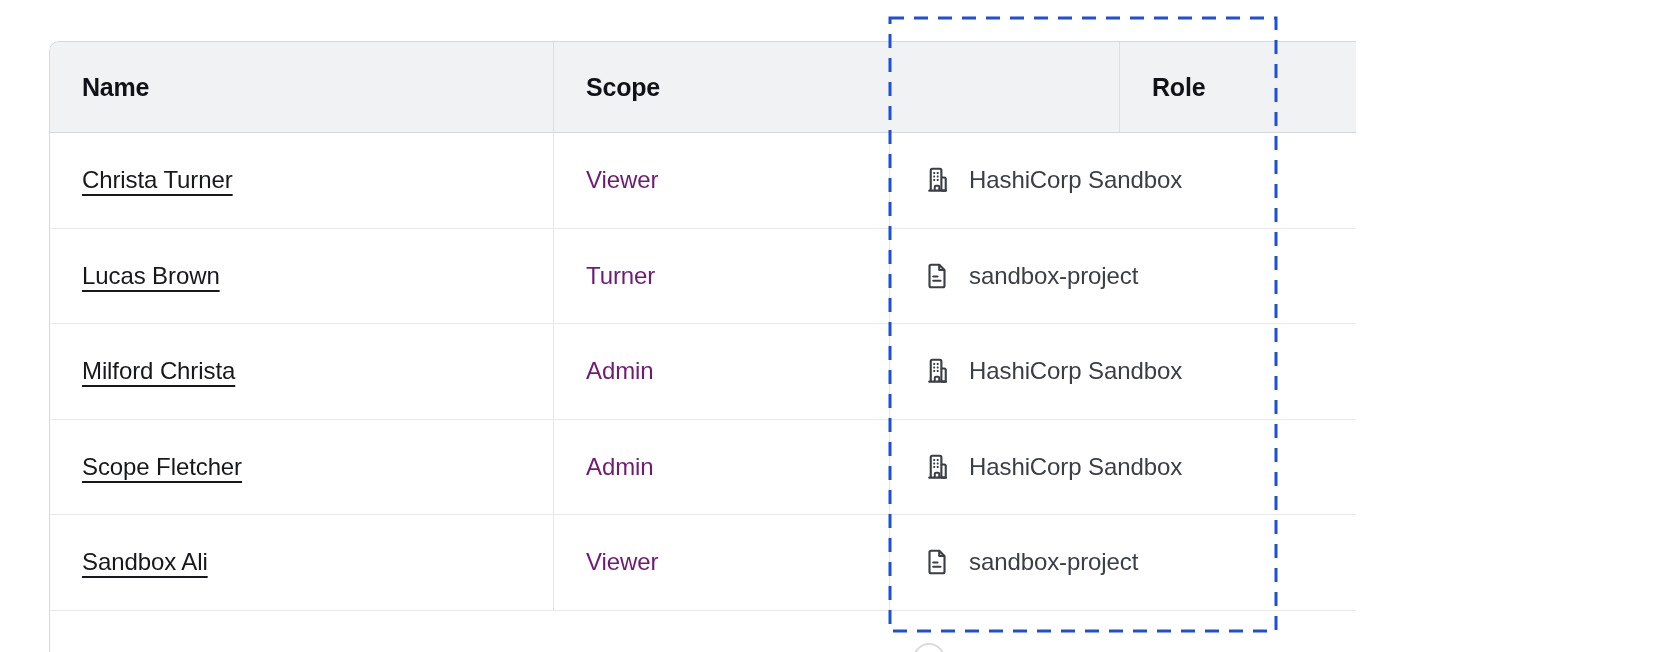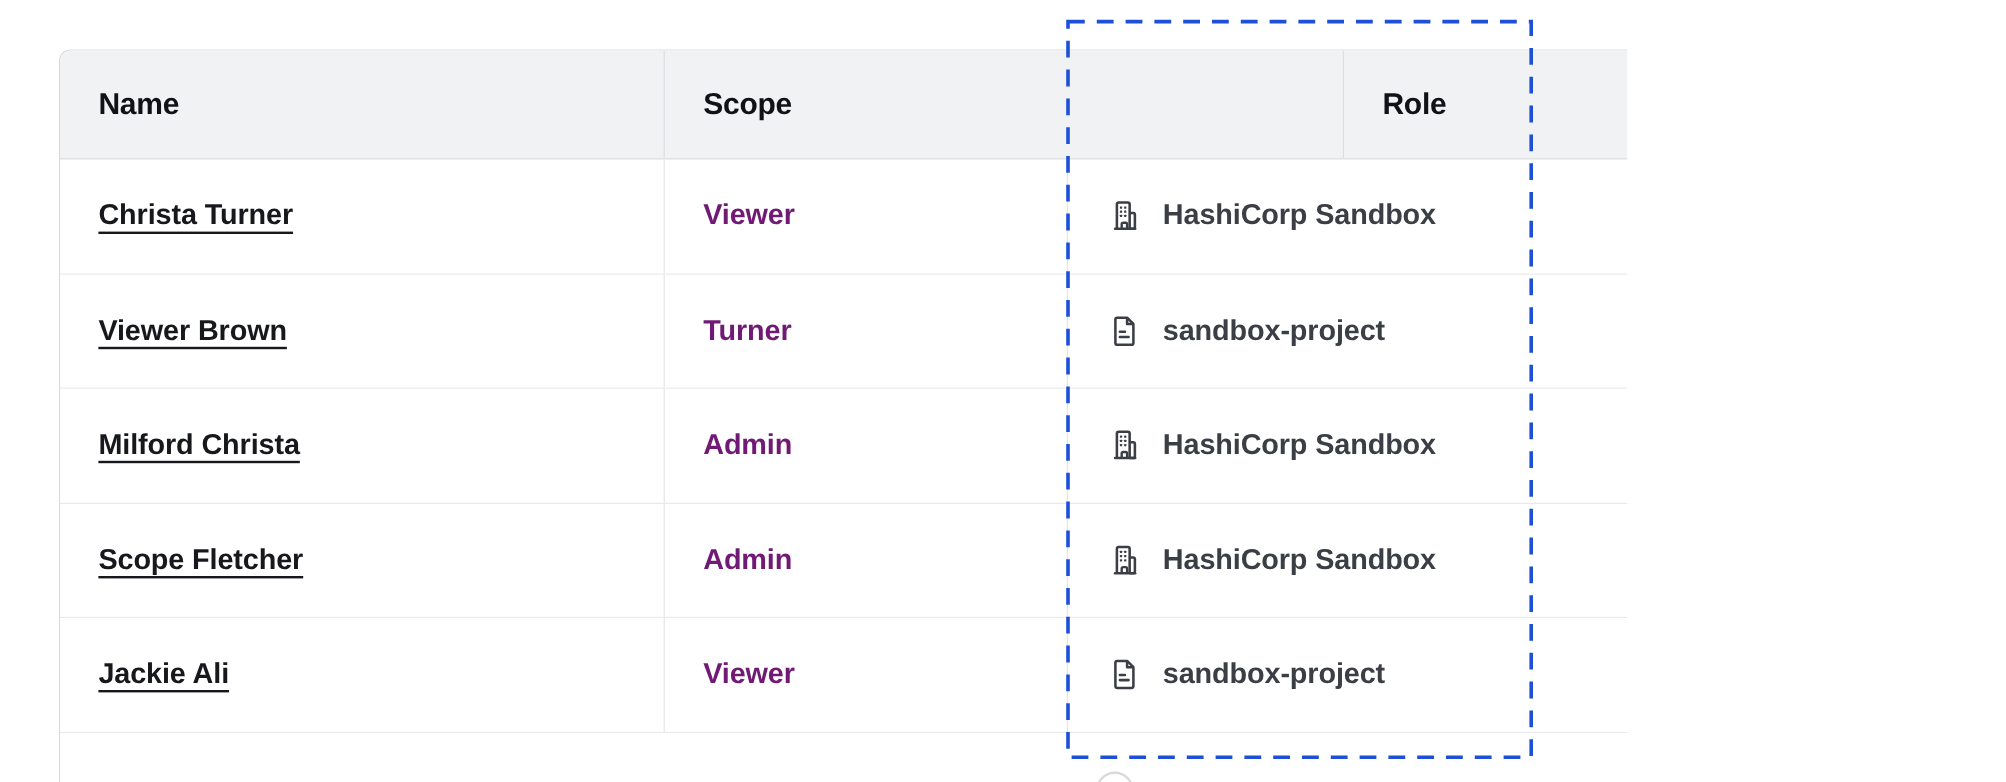--- a/index.html
+++ b/index.html
@@ -8,21 +8,21 @@
     font-family:"Liberation Sans","DejaVu Sans",sans-serif;
     -webkit-font-smoothing:antialiased;
   }
   .table{
     position:absolute;left:49px;top:41px;width:1806px;
     border-top:1.5px solid #d7d9dd;border-left:1.5px solid #d7d9dd;
     border-top-left-radius:10px;overflow:hidden;z-index:1;
   }
   .tr{display:flex;height:95.5px;box-sizing:border-box;border-bottom:1.5px solid #e8e9ec;background:#fff;}
   .tr-header{height:91px;background:#f1f2f3;border-bottom:1.5px solid #d5d7db;}
-  .th,.td{box-sizing:border-box;display:flex;align-items:center;padding-left:32px;overflow:hidden;white-space:nowrap;font-weight:bold;}
+  .th,.td{box-sizing:border-box;display:flex;align-items:center;padding-left:32px;overflow:hidden;white-space:nowrap;}
   .col-name{width:503px;}
   .col-role{width:336px;}
   .col-scope{width:566px;}
   .col-method{width:400px;}
   .col-role,.col-scope,.col-method{border-left:1.5px solid #e4e5e8;}
   .tr-header .col-role,.tr-header .col-scope,.tr-header .col-method{border-left-color:#dcdee2;}
   .th{font-size:25px;font-weight:700;color:#101217;letter-spacing:-0.2px;}
   .td{font-size:24px;color:#3b3e45;letter-spacing:-0.1px;}
   .name-link{
     color:#17181c;text-decoration:underline;cursor:pointer;
@@ -85,21 +85,21 @@
               <svg viewBox="0 0 24 24">
                 <path fill="#24292f" d="M12 .297c-6.63 0-12 5.373-12 12 0 5.303 3.438 9.8 8.205 11.385.6.113.82-.258.82-.577 0-.285-.01-1.04-.015-2.04-3.338.724-4.042-1.61-4.042-1.61C4.422 18.07 3.633 17.7 3.633 17.7c-1.087-.744.084-.729.084-.729 1.205.084 1.838 1.236 1.838 1.236 1.07 1.835 2.809 1.305 3.495.998.108-.776.417-1.305.76-1.605-2.665-.3-5.466-1.332-5.466-5.93 0-1.31.465-2.38 1.235-3.22-.135-.303-.54-1.523.105-3.176 0 0 1.005-.322 3.3 1.23.96-.267 1.98-.399 3-.405 1.02.006 2.04.138 3 .405 2.28-1.552 3.285-1.23 3.285-1.23.645 1.653.24 2.873.12 3.176.765.84 1.23 1.91 1.23 3.22 0 4.61-2.805 5.625-5.475 5.92.42.36.81 1.096.81 2.22 0 1.606-.015 2.896-.015 3.286 0 .315.21.69.825.57C20.565 22.092 24 17.592 24 12.297c0-6.627-5.373-12-12-12"></path>
               </svg>
             </span>
       <span class="method-text">GitHub</span>
     </div>
   </div>
 
   <div class="tr">
     <div class="td col-name">
-      <a class="name-link">Viewer Brown</a>
+      <a class="name-link">Lucas Brown</a>
     </div>
     <div class="td col-role">
       <span class="role-text">Turner</span>
     </div>
     <div class="td col-scope">
       <span class="cell-icon scope-icon">
               <svg viewBox="0 0 24 24" fill="none" stroke="#3b3e45" stroke-width="1.7">
                 <path d="M13.8 3H7.2C6.54 3 6 3.54 6 4.2v15.6c0 .66.54 1.2 1.2 1.2h9.6c.66 0 1.2-.54 1.2-1.2V7.2L13.8 3z" stroke-linejoin="round"></path>
                 <path d="M13.8 3v4.2H18" stroke-linejoin="round"></path>
                 <path d="M9 12.4h3.4M9 15.8h5.8" stroke-linecap="round"></path>
@@ -187,21 +187,21 @@
               <svg viewBox="0 0 24 24">
                 <path fill="#24292f" d="M12 .297c-6.63 0-12 5.373-12 12 0 5.303 3.438 9.8 8.205 11.385.6.113.82-.258.82-.577 0-.285-.01-1.04-.015-2.04-3.338.724-4.042-1.61-4.042-1.61C4.422 18.07 3.633 17.7 3.633 17.7c-1.087-.744.084-.729.084-.729 1.205.084 1.838 1.236 1.838 1.236 1.07 1.835 2.809 1.305 3.495.998.108-.776.417-1.305.76-1.605-2.665-.3-5.466-1.332-5.466-5.93 0-1.31.465-2.38 1.235-3.22-.135-.303-.54-1.523.105-3.176 0 0 1.005-.322 3.3 1.23.96-.267 1.98-.399 3-.405 1.02.006 2.04.138 3 .405 2.28-1.552 3.285-1.23 3.285-1.23.645 1.653.24 2.873.12 3.176.765.84 1.23 1.91 1.23 3.22 0 4.61-2.805 5.625-5.475 5.92.42.36.81 1.096.81 2.22 0 1.606-.015 2.896-.015 3.286 0 .315.21.69.825.57C20.565 22.092 24 17.592 24 12.297c0-6.627-5.373-12-12-12"></path>
               </svg>
             </span>
       <span class="method-text">GitHub</span>
     </div>
   </div>
 
   <div class="tr">
     <div class="td col-name">
-      <a class="name-link">Jackie Ali</a>
+      <a class="name-link">Sandbox Ali</a>
     </div>
     <div class="td col-role">
       <span class="role-text">Viewer</span>
     </div>
     <div class="td col-scope">
       <span class="cell-icon scope-icon">
               <svg viewBox="0 0 24 24" fill="none" stroke="#3b3e45" stroke-width="1.7">
                 <path d="M13.8 3H7.2C6.54 3 6 3.54 6 4.2v15.6c0 .66.54 1.2 1.2 1.2h9.6c.66 0 1.2-.54 1.2-1.2V7.2L13.8 3z" stroke-linejoin="round"></path>
                 <path d="M13.8 3v4.2H18" stroke-linejoin="round"></path>
                 <path d="M9 12.4h3.4M9 15.8h5.8" stroke-linecap="round"></path>

